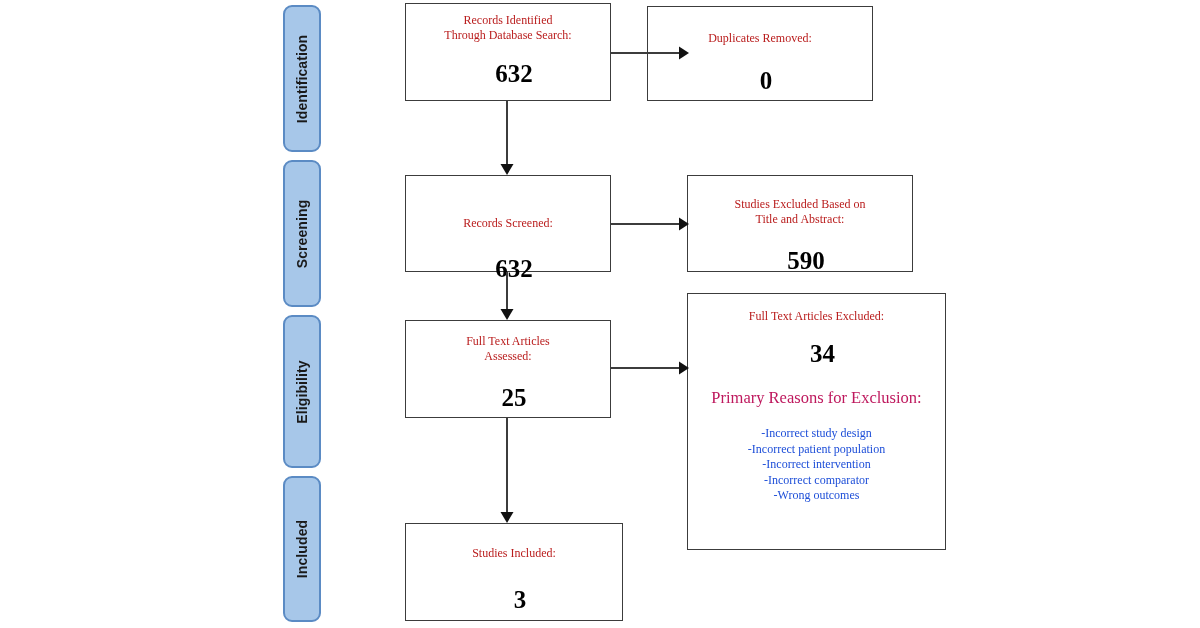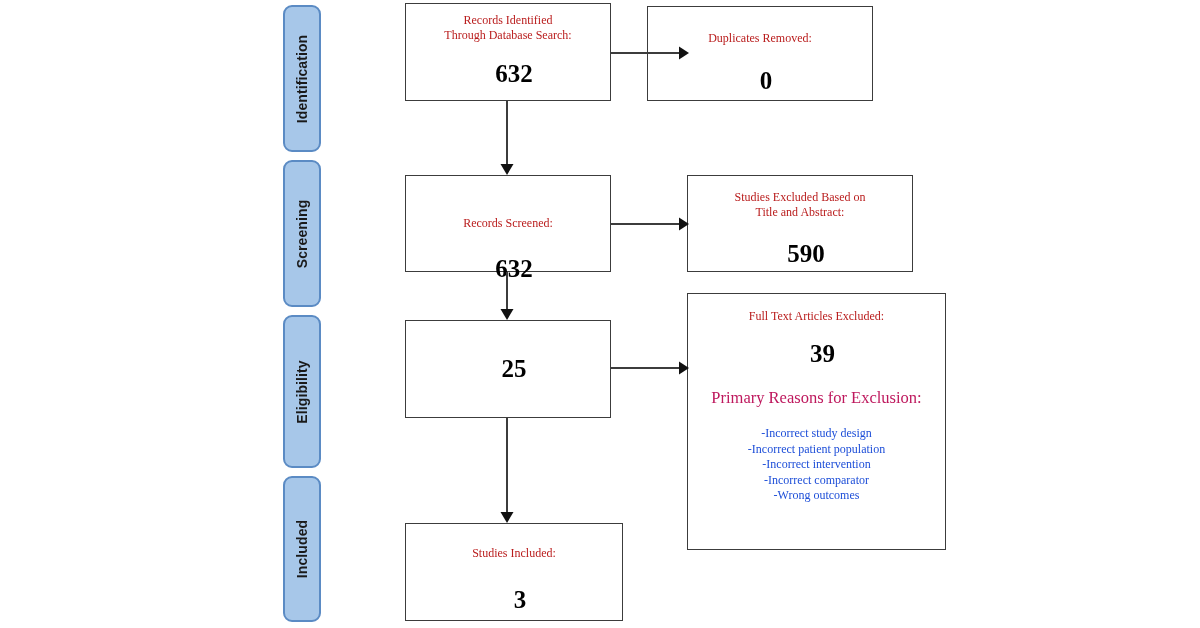--- a/index.html
+++ b/index.html
@@ -77,21 +77,21 @@
   
   #box-identified    { padding-top: 9px;  }
   #box-identified .box-count { margin-top: 19px; }
 
   #box-duplicates    { padding-top: 24px; }
   #box-duplicates .box-count { margin-top: 22px; }
 
   #box-screened      { padding-top: 40px; }
   #box-screened .box-count { margin-top: 25px; }
 
-  #box-excluded-ta   { padding-top: 14px;  }
+  #box-excluded-ta   { padding-top: 21px;  }
   #box-excluded-ta .box-count { margin-top: 22px; }
 
   #box-fulltext      { padding-top: 13px; }
   #box-fulltext .box-count { margin-top: 22px; }
 
   #box-fulltext-excluded { padding-top: 15px; }
   #box-fulltext-excluded .box-count { margin-top: 17px; }
   #box-fulltext-excluded .box-subtitle { margin-top: 22px; }
   #box-fulltext-excluded .reason-list  { margin-top: 19px; }
 
@@ -141,26 +141,28 @@
     <div class="box-count">632</div>
   </div>
 
   <div class="flow-box" id="box-excluded-ta" style="left:687px; top:175px; width:226px; height:97px;">
     <div class="box-title">Studies Excluded Based on
 Title and Abstract:</div>
     <div class="box-count">590</div>
   </div>
 
   <div class="flow-box" id="box-fulltext" style="left:405px; top:320px; width:206px; height:98px;">
+    <div class="box-title">Full Text Articles
+Assessed:</div>
     <div class="box-count">25</div>
   </div>
 
   <div class="flow-box" id="box-fulltext-excluded" style="left:687px; top:293px; width:259px; height:257px;">
     <div class="box-title">Full Text Articles Excluded:</div>
-    <div class="box-count">39</div>
+    <div class="box-count">34</div>
     <div class="box-subtitle">Primary Reasons for Exclusion:</div>
     <div class="reason-list">-Incorrect study design
 -Incorrect patient population
 -Incorrect intervention
 -Incorrect comparator
 -Wrong outcomes</div>
   </div>
 
   <div class="flow-box" id="box-included" style="left:405px; top:523px; width:218px; height:98px;">
     <div class="box-title">Studies Included:</div>

